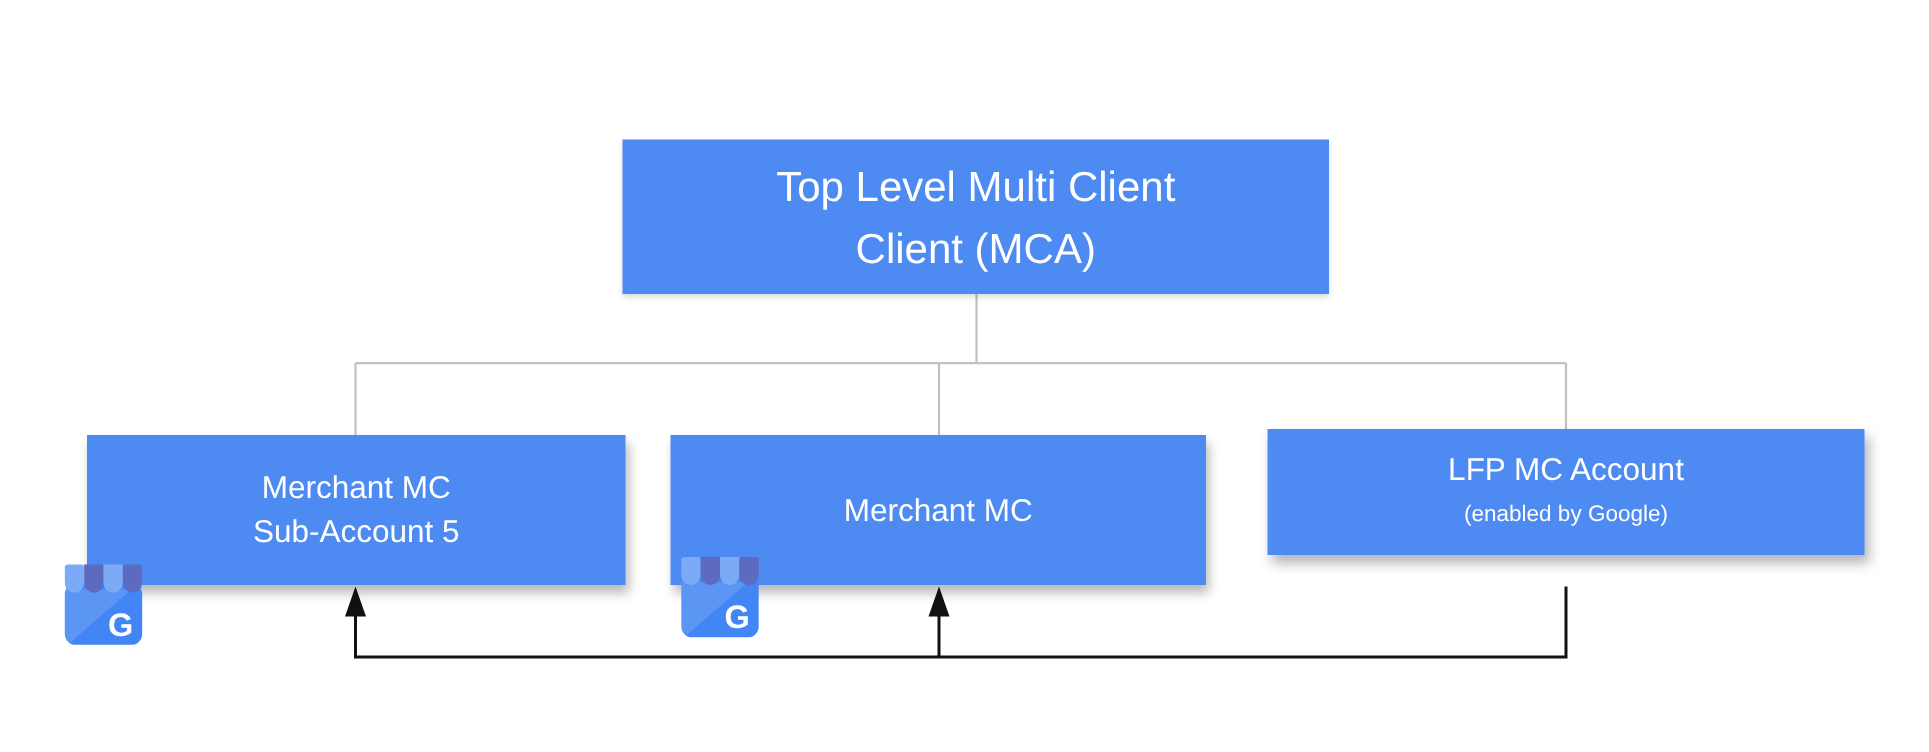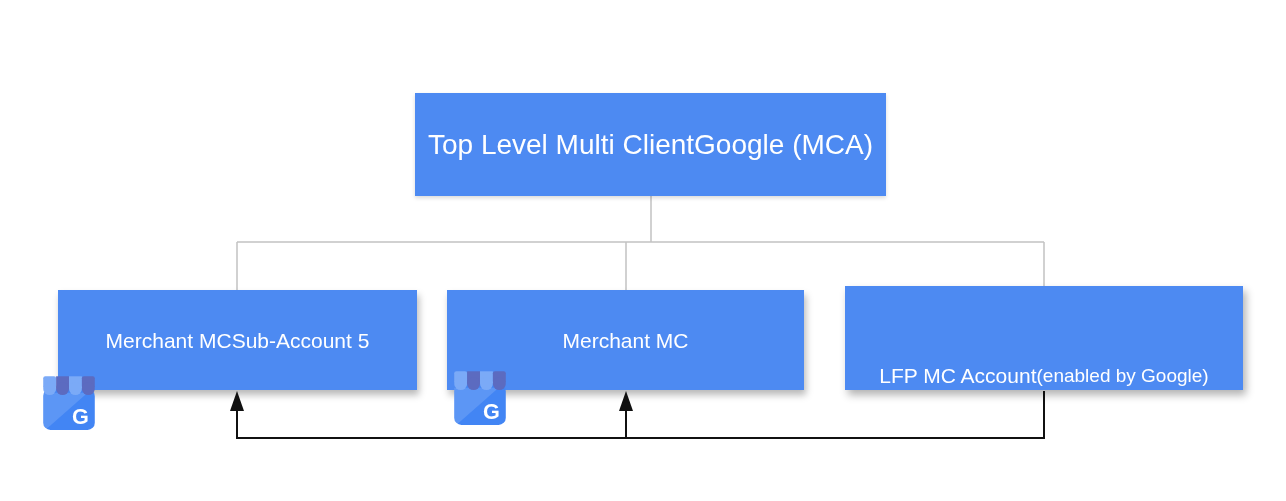--- a/index.html
+++ b/index.html
@@ -3,31 +3,31 @@
 <meta charset="utf-8">
 <style>
   html,body { margin:0; padding:0; background:#ffffff; }
   .canvas {
     position:relative; width:1286px; height:501px; background:#ffffff;
     font-family:"Liberation Sans", sans-serif; overflow:hidden;
   }
   svg.overlay { position:absolute; left:0; top:0; width:1286px; height:501px; z-index:1; }
   .node {
     position:absolute; z-index:2; background:#4d8af2; color:#ffffff;
-    display:flex; align-items:center; justify-content:center;
+    display:flex; flex-direction:column; align-items:center; justify-content:center;
     text-align:center;
   }
   .node-top  { left:415px; top:93px;  width:471px; height:103px; font-size:28px; line-height:41px;
                box-shadow:0 2px 4px rgba(0,0,0,0.15); }
   .node-sub  { font-size:21px; line-height:29px; box-shadow:2px 5px 7px rgba(0,0,0,0.28);text-align:center; }
   .node-sub1 { left:58px;  top:290px; width:359px; height:100px; }
   .node-sub2 { left:447px; top:290px; width:357px; height:100px; }
-  .node-lfp  { left:845px; top:286px; width:398px; height:104px; font-size:21px; line-height:29px;
-               box-shadow:3px 5px 8px rgba(0,0,0,0.3);align-items:flex-end; }
-  .node-lfp .line2 { font-size:19px; }
+  .node-lfp  { left:845px; top:286px; width:398px; height:84px; font-size:21px; line-height:29px;
+               box-shadow:3px 5px 8px rgba(0,0,0,0.3); }
+  .node-lfp .line2 { font-size:15px; }
   .gmb-icon { position:absolute; z-index:3; }
   .gmb-icon-1 { left:36px;  top:368px; }
   .gmb-icon-2 { left:447px; top:363px; }
 </style>
 </head>
 <body>
 
 <div class="canvas">
 
   <svg class="overlay">
@@ -45,21 +45,21 @@
       <line x1="626" y1="438" x2="626" y2="406" stroke="#111111"></line>
     </g>
     <g fill="#111111" stroke="none">
       <polygon points="237,391 230,411 244,411" fill="#111111"></polygon>
       <polygon points="626,391 619,411 633,411" fill="#111111"></polygon>
     </g>
   </svg>
 
   <div class="node node-top">
     <div class="line1">Top Level Multi Client</div>
-    <div class="line2">Google (MCA)</div>
+    <div class="line2">Client (MCA)</div>
   </div>
 
   <div class="node node-sub node-sub1">
     <div class="line1">Merchant MC</div>
     <div class="line2">Sub-Account 5</div>
   </div>
 
   <div class="node node-sub node-sub2">
     <div class="line1">Merchant MC</div>
   </div>

